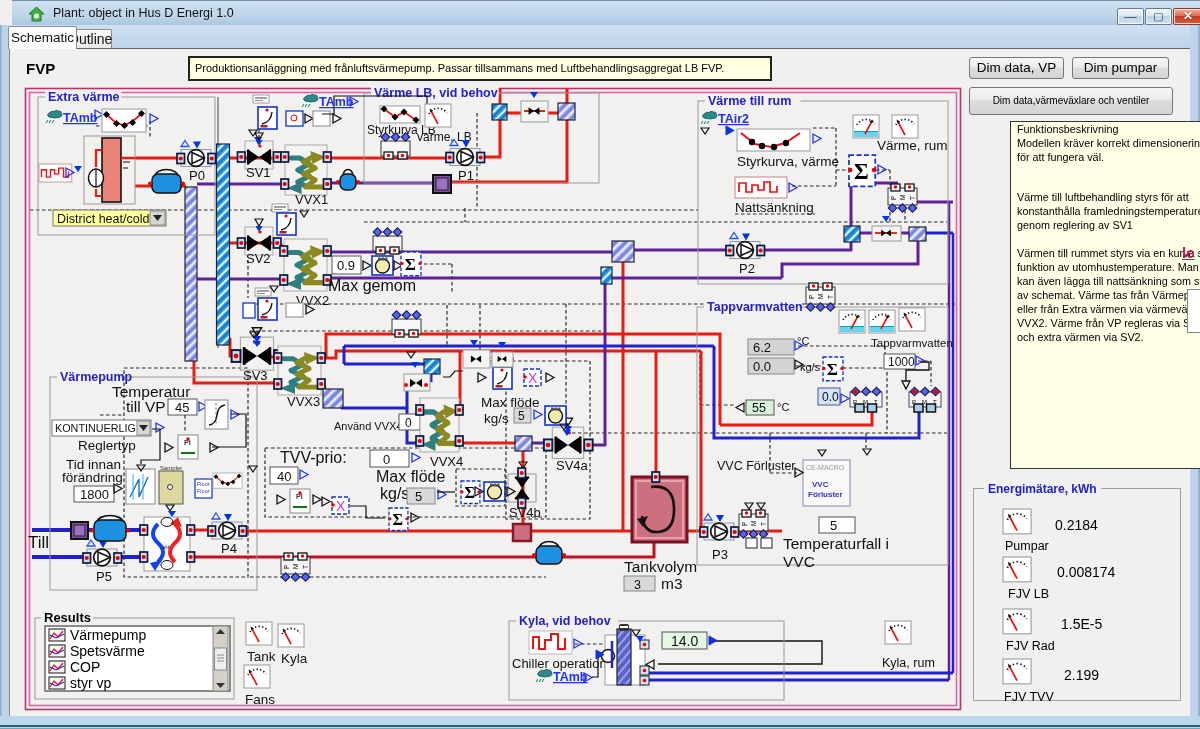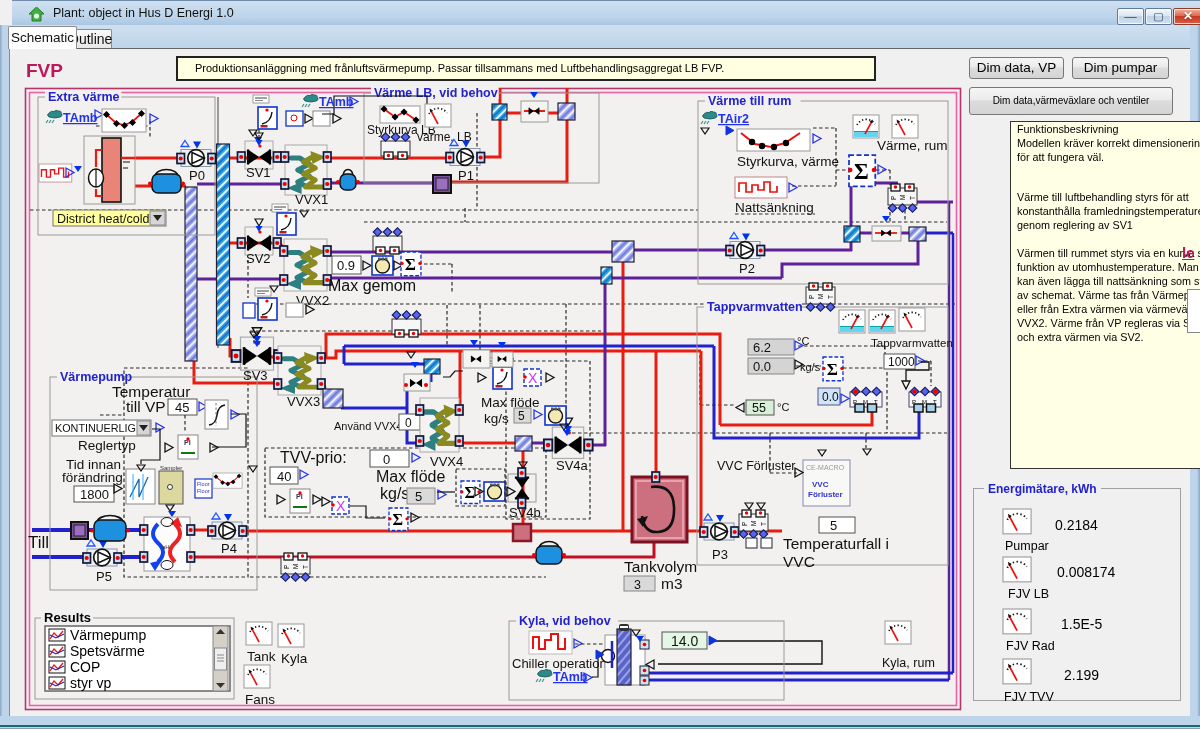--- a/index.html
+++ b/index.html
@@ -22,22 +22,22 @@
 .wbtn span{position:absolute;left:0;right:0;text-align:center;font-size:11px;color:#1c3a57;top:1px}
 #wclose span{color:#fff;font-weight:bold;font-size:12px;top:0px;text-shadow:0 1px 1px #7c2413}
 #wmin span{top:-3px;font-weight:normal}
 
 #tabrow{position:absolute;left:0;top:25px;width:1200px;height:23px;background:linear-gradient(#cfe0f0,#bdd4ea)}
 .tab{position:absolute;border:1px solid #8c8c8c;border-bottom:none;font-size:13.5px;color:#111;text-align:center}
 #tab1{left:8px;top:1px;width:69px;height:23px;background:#fdfdfd;border-radius:2px 2px 0 0;line-height:22px;z-index:3}
 #tab2{left:67px;top:4px;width:45px;height:28px;background:linear-gradient(#fafafa,#dedede);border-radius:2px 2px 0 0;line-height:19px;font-size:14px}
 
 #content{position:absolute;left:9px;top:48px;width:1181px;height:668px;background:#f0f0f0;border-top:1px solid #666;border-left:1px solid #8a8a8a}
-#fvp{position:absolute;left:16px;top:11px;font-size:19px;font-weight:bold;color:#be185d}
-#desc{position:absolute;left:166px;top:7px;width:700px;height:25px;background:#ffffe1;border:2px solid #222;font-size:11px;color:#000;line-height:21px;padding-left:17px}
+#fvp{position:absolute;left:16px;top:11px;font-size:15px;font-weight:bold;color:#000000}
+#desc{position:absolute;left:178px;top:7px;width:584px;height:25px;background:#ffffe1;border:2px solid #222;font-size:11px;color:#000;line-height:21px;padding-left:5px}
 .pbtn{position:absolute;background:linear-gradient(#f6f6f6,#ebebeb 45%,#dcdcdc 50%,#d4d4d4);border:1px solid #777;border-radius:3px;font-size:13.5px;color:#000;text-align:center}
 #pb1{left:959px;top:8px;width:95px;height:22px;line-height:20px}
 #pb2{left:1062px;top:8px;width:97px;height:22px;line-height:20px}
 #pb3{left:959px;top:38px;width:204px;height:28px;line-height:26px;font-size:10px}
 #funk{position:absolute;left:1000px;top:72px;width:214px;height:348px;background:#ffffe6;border:1px solid #333;font-size:10.8px;line-height:14px;color:#000;padding:0 4px 5px 6px}
 #funk p{margin-bottom:14px}
 #energy{position:absolute;left:963px;top:439px;width:208px;height:213px;border:1px solid #a0a0a0}
 #energy .lbl{position:absolute;left:10px;top:-7px;background:#f0f0f0;padding:0 4px;font-size:12px;font-weight:bold;color:#2222cc}
 .ev{position:absolute;font-size:14px;color:#000}
 .el{position:absolute;font-size:12.5px;color:#000}

